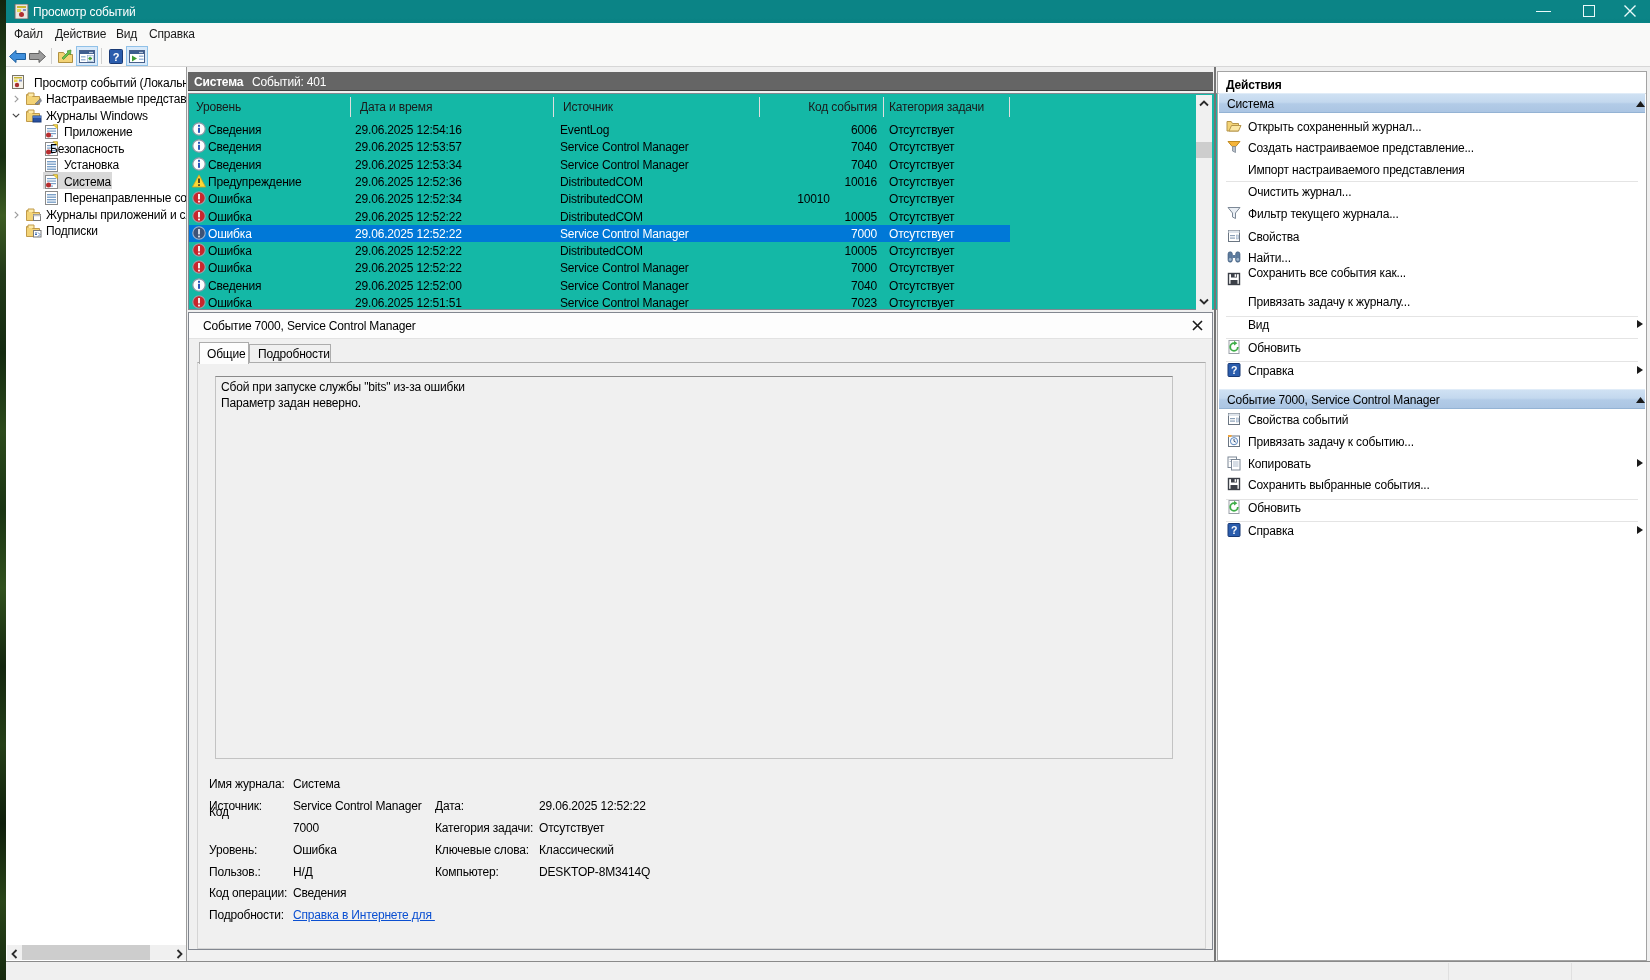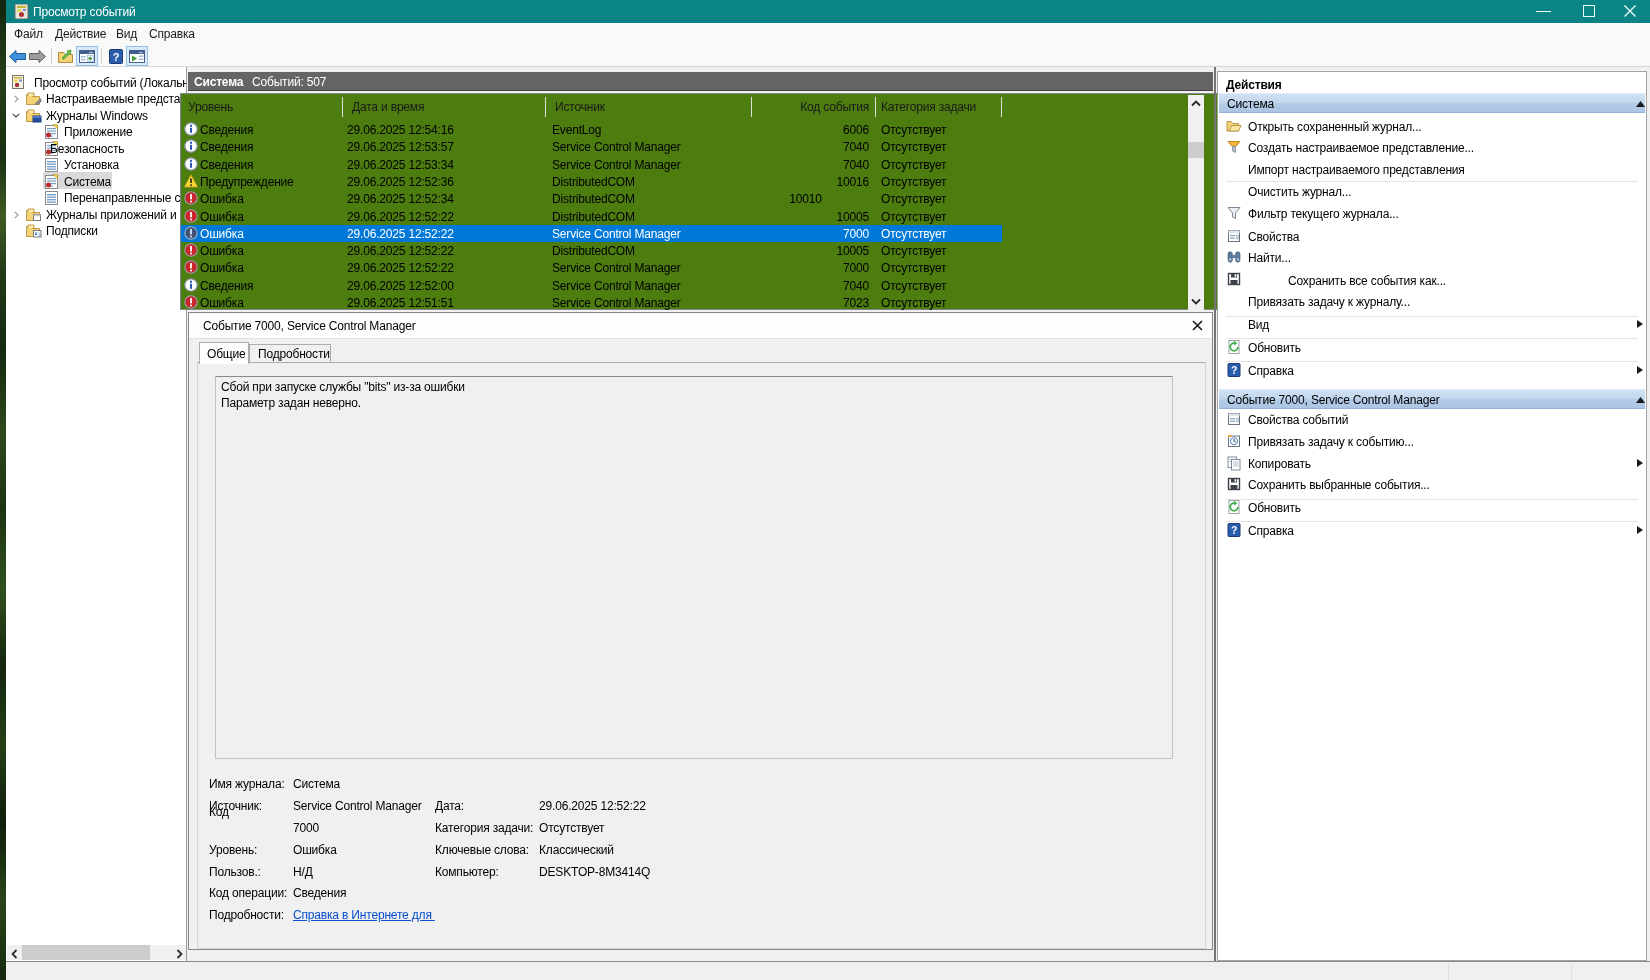--- a/index.html
+++ b/index.html
@@ -33,21 +33,21 @@
 .chev { position:absolute; color:#454545; font-size:11px; }
 
 
 #hscroll { position:absolute; left:7px; top:945px; width:179px; height:15px; background:#f0f0f0; }
 #hthumb { position:absolute; left:15px; top:0px; width:128px; height:15px; background:#cdcdcd; }
 
 
 #dbar { left:188px; top:72px; width:1025px; height:19px; background:#656565; color:#fff; border-bottom:1px solid #414141;}
 
 
-#tframe { left:180px; top:93px; width:1129px; height:217px; background:#4d7c0f; border:1px solid #828790; }
+#tframe { left:188px; top:93px; width:1129px; height:217px; background:#14b8a6; border:1px solid #828790; }
 .hsep { position:absolute; top:3px; width:1px; height:20px; background:#dedede; }
 .hcell { position:absolute; top:6px; color:#1a1a1a; }
 .erow { position:absolute; left:0px; width:821px; height:17px; }
 .erow > span { position:absolute; top:2px; white-space:nowrap; }
 .sel { background:#0078d7; color:#fff; }
 .ric { position:absolute; left:3px; top:1px; }
 
 
 #vscroll { position:absolute; left:1007px; top:1px; width:16px; height:215px; background:#f0f0f0; }
 #vthumb { position:absolute; left:0; top:47px; width:16px; height:16px; background:#cdcdcd; }
@@ -265,21 +265,21 @@
       <path d="M5.5 1 L1.5 5 L5.5 9" fill="none" stroke="#2b2b2b" stroke-width="1.8"></path>
     </svg>
     <div id="hthumb"></div>
     <svg style="position:absolute;right:3px;top:4px;" width="7" height="10" viewBox="0 0 7 10">
       <path d="M1.5 1 L5.5 5 L1.5 9" fill="none" stroke="#2b2b2b" stroke-width="1.8"></path>
     </svg>
   </div>
 
 <div id="dbar" class="abs">
     <b style="position:absolute;left:6px;top:3px;">Система</b>
-    <span style="position:absolute;left:64px;top:3px;">Событий: 507</span>
+    <span style="position:absolute;left:64px;top:3px;">Событий: 401</span>
   </div>
 
 <div id="tframe" class="abs">
   <div id="thead">
     <div class="hcell" style="left:7px;">Уровень</div>
     <div class="hcell" style="left:171px;">Дата и время</div>
     <div class="hcell" style="left:374px;">Источник</div>
     <div class="hcell" style="left:561px;width:127px;text-align:right;">Код события</div>
     <div class="hcell" style="left:700px;">Категория задачи</div>
     <div class="hsep" style="left:161px;"></div>
@@ -520,21 +520,21 @@
         <circle cx="4.2" cy="10.5" r="1.4" fill="#9fb6cc"></circle>
         <circle cx="11.8" cy="10.5" r="1.4" fill="#9fb6cc"></circle>
       </svg>
     <div class="aitem" style="top:179px;">Найти...</div>
     <svg class="aicon" style="top:199px;" width="16" height="16" viewBox="0 0 16 16">
         <rect x="2.5" y="2.5" width="11" height="11" fill="#fff" stroke="#3c4048" stroke-width="1.4"></rect>
         <rect x="5" y="2.5" width="6" height="4" fill="#3c4048"></rect>
         <rect x="8.6" y="3.2" width="1.6" height="2.6" fill="#fff"></rect>
         <rect x="4.5" y="9" width="7" height="4.5" fill="#3c4048"></rect>
       </svg>
-    <div class="aitem" style="top:202px;margin-left:40px;">Сохранить все события как...</div>
+    <div class="aitem" style="top:194px;">Сохранить все события как...</div>
     <div class="aitem" style="top:223px;">Привязать задачу к журналу...</div>
     <div class="aitem" style="top:246px;">Вид</div>
     <div class="aarrow" style="top:248px;"></div>
     <svg class="aicon" style="top:267px;" width="16" height="16" viewBox="0 0 16 16">
         <rect x="3" y="1.5" width="10" height="13" fill="#fff" stroke="#9aa0a8"></rect>
         <path d="M8 4.2 a3.8 3.8 0 1 0 3.8 3.8" fill="none" stroke="#3fae49" stroke-width="1.8"></path>
         <path d="M8 1.8 L11.4 4.2 L8 6.6 Z" fill="#3fae49"></path>
       </svg>
     <div class="aitem" style="top:269px;">Обновить</div>
     <svg class="aicon" style="top:289.5px;" width="16" height="16" viewBox="0 0 16 16">

